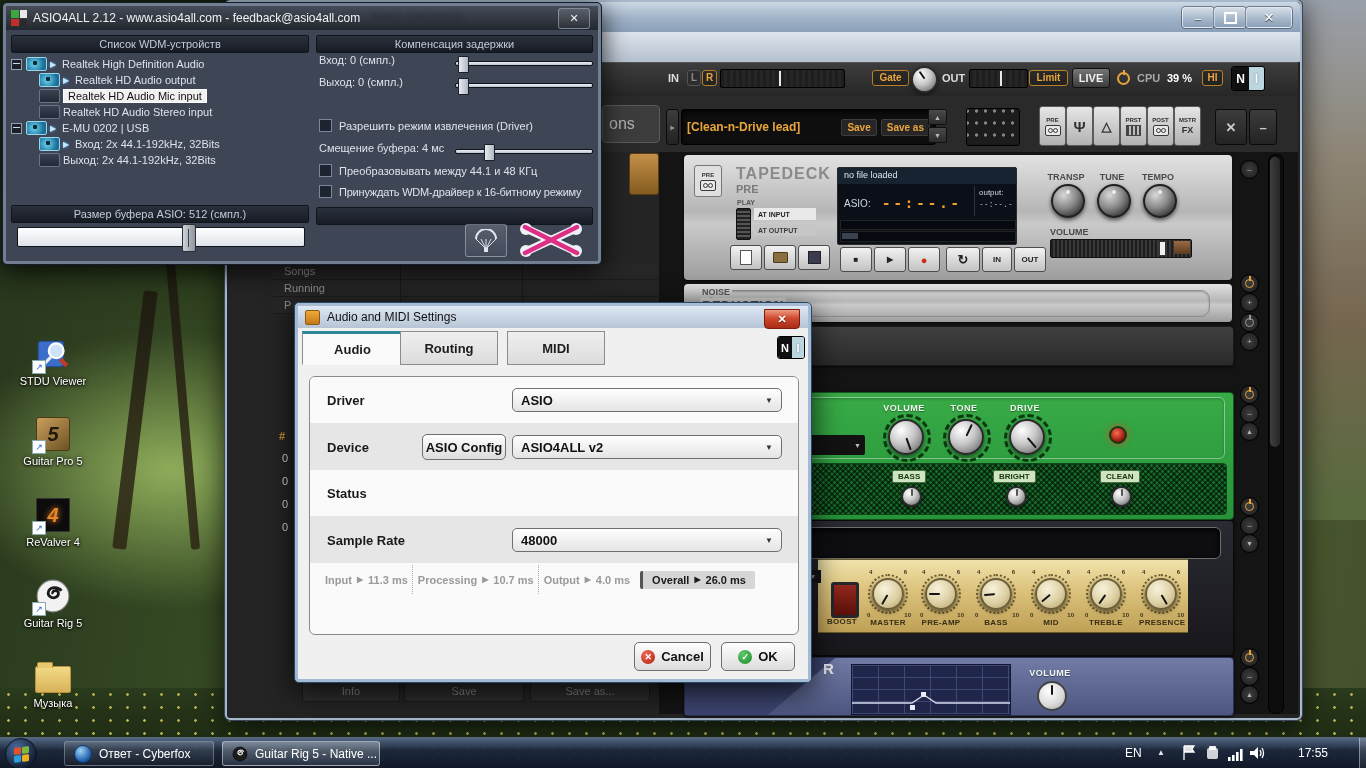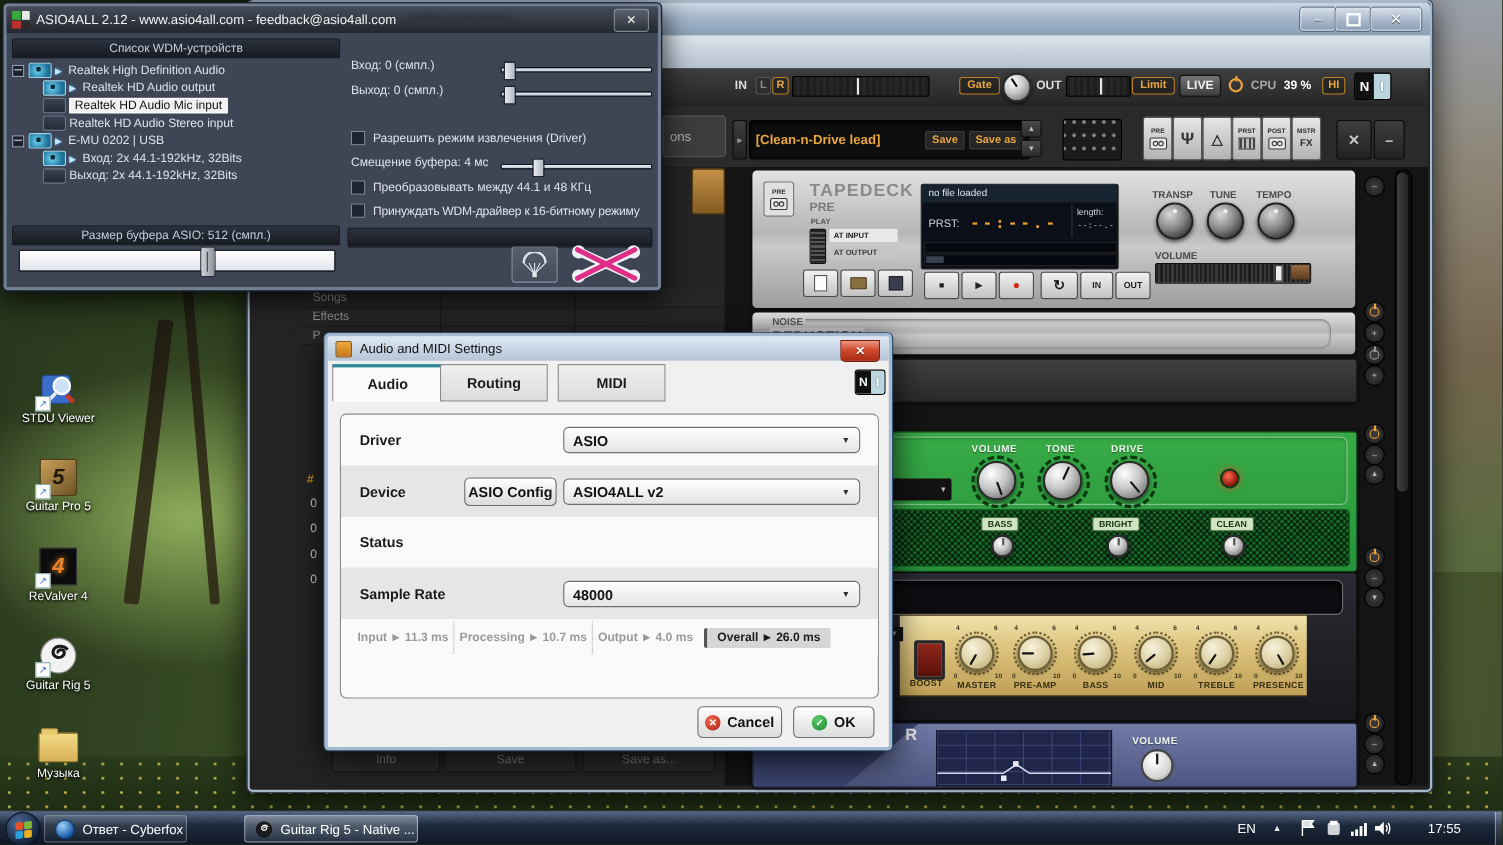--- a/index.html
+++ b/index.html
@@ -266,26 +266,26 @@
         </span>
       <span class="sqbtn" style="left:986px;width:30px">
           <span>✕</span>
         </span>
       <span class="sqbtn" style="left:1020px;width:26px">
           <span>–</span>
         </span>
     </div>
 
     <div class="abs" style="left:2px;top:150px;width:430px;height:560px;background:#242424"></div>
-    <div class="abs" style="left:375px;top:103px;width:50px;height:36px;background:#3c3c3c;border:1px solid #5a5a5a;border-radius:4px;color:#b0b0b0;font-size:12px;display:flex;align-items:center;justify-content:flex-start;padding-left:6px">
+    <div class="abs" style="left:375px;top:103px;width:50px;height:36px;background:#3c3c3c;border:1px solid #5a5a5a;border-radius:4px;color:#b0b0b0;font-size:16px;display:flex;align-items:center;justify-content:flex-start;padding-left:6px">
         <span>ons</span>
       </div>
     <div class="abs" style="left:402px;top:151px;width:28px;height:40px;background:linear-gradient(#c49049,#845c20);border:1px solid #5c3e12;border-radius:3px"></div>
     <div class="brrow" style="top:261px"><span>Songs</span><span class="brcol" style="left:128px"></span><span class="brcol" style="left:250px"></span></div>
-    <div class="brrow" style="top:278px"><span>Effects</span><span class="brcol" style="left:128px"></span><span class="brcol" style="left:250px"></span></div>
+    <div class="brrow" style="top:278px"><span>Running</span><span class="brcol" style="left:128px"></span><span class="brcol" style="left:250px"></span></div>
     <div class="brrow" style="top:295px"><span>P</span><span class="brcol" style="left:128px"></span><span class="brcol" style="left:250px"></span></div>
     <span class="abs" style="left:52px;top:428px;color:#c8922e;font-size:11px;font-weight:bold">#</span>
     <span class="abs" style="left:55px;top:450px;color:#d8d8d8;font-size:11px">0</span>
     <span class="abs" style="left:55px;top:473px;color:#d8d8d8;font-size:11px">0</span>
     <span class="abs" style="left:55px;top:496px;color:#d8d8d8;font-size:11px">0</span>
     <span class="abs" style="left:55px;top:519px;color:#d8d8d8;font-size:11px">0</span>
     <span class="brfoot" style="left:75px;width:96px">
         <span>Info</span>
       </span>
     <span class="brfoot" style="left:177px;width:118px">
@@ -313,24 +313,24 @@
         </span>
       <span class="tpbtn" style="left:80px;top:90px;width:30px;height:23px">
           <span style="width:13px;height:9px;background:#8a7040;border:1px solid #4c3a18;border-radius:1px"></span>
         </span>
       <span class="tpbtn" style="left:114px;top:90px;width:30px;height:23px">
           <span style="width:11px;height:11px;background:#3c3c50;border:1px solid #222;position:relative"></span>
         </span>
 
       <div class="abs" style="left:153px;top:12px;width:178px;height:76px;background:#0b1018;border:1px solid #2a2a2a;border-radius:2px">
         <span class="abs" style="left:0;top:0;width:178px;height:16px;background:#182331;box-sizing:border-box;padding:2px 0 0 6px;font-size:9px;color:#dfe6ee">no file loaded</span>
-        <span class="abs" style="left:6px;top:30px;font-size:10px;color:#cfd6e0">PRST:</span>
+        <span class="abs" style="left:6px;top:30px;font-size:10px;color:#cfd6e0">ASIO:</span>
         <span class="abs" style="left:44px;top:27px;font-size:14px;font-weight:bold;color:#f0a030;font-family:'DejaVu Sans Mono',monospace;letter-spacing:3px">--:--.-</span>
         <span class="abs" style="left:136px;top:18px;width:1px;height:30px;background:#2a3442"></span>
-        <span class="abs" style="left:141px;top:20px;font-size:8px;color:#cfd6e0">length:</span>
+        <span class="abs" style="left:141px;top:20px;font-size:8px;color:#cfd6e0">output:</span>
         <span class="abs" style="left:141px;top:32px;font-size:8px;color:#aab4c0;font-family:'DejaVu Sans Mono',monospace">--:--.-</span>
         <span class="abs" style="left:2px;top:52px;width:174px;height:8px;background:#060a10;border:1px solid #222"></span>
         <span class="abs" style="left:2px;top:63px;width:174px;height:9px;background:#060a10;border:1px solid #222">
             <span class="abs" style="left:1px;top:1px;width:16px;height:6px;background:#3a4250"></span>
           </span>
       </div>
       <span class="tpbtn" style="left:156px;top:92px;width:30px;height:23px;font-size:8px">
           <span>■</span>
         </span>
       <span class="tpbtn" style="left:190px;top:92px;width:30px;height:23px;font-size:8px">
@@ -612,20 +612,21 @@
       <span>Выход: 2x 44.1-192kHz, 32Bits</span>
     </div>
 
     <span class="ahdr" style="left:8px;top:202px;width:296px">Размер буфера ASIO: 512 (смпл.)</span>
     <span class="abs" style="left:14px;top:224px;width:286px;height:18px;background:linear-gradient(#ffffff,#dfe3ea);border:1px solid #10141b;border-radius:2px">
       <span class="abs" style="left:164px;top:-4px;width:12px;height:26px;background:linear-gradient(90deg,#cfd3da,#8e939c);border:1px solid #2a2f38;border-radius:2px">
           <span style="position:absolute;left:5px;top:4px;bottom:4px;width:1px;background:#3c414c"></span>
         </span>
     </span>
 
+    <span class="ahdr" style="left:313px;top:32px;width:275px">Компенсация задержки</span>
     <div class="arow" style="left:316px;top:51px">
         <span>Вход: 0 (смпл.)</span>
       </div>
     <span class="aslider" style="left:452px;top:58px;width:136px">
         <span class="ah" style="left:2px"></span>
       </span>
     <div class="arow" style="left:316px;top:73px">
         <span>Выход: 0 (смпл.)</span>
       </div>
     <span class="aslider" style="left:452px;top:80px;width:136px">
@@ -757,21 +758,21 @@
       <span class="cc" style="background:radial-gradient(circle at 35% 30%,#f06a55,#b01f10)">✕</span>
       <span>Cancel</span>
     </span>
     <span class="dbtn" style="position:absolute;left:426px;top:339px;width:72px;height:27px">
       <span class="cc" style="background:radial-gradient(circle at 35% 30%,#5ec86a,#1c8a2c)">✓</span>
       <span>OK</span>
     </span>
   </div>
 
   <div class="tb">
-    <div class="tbapp" style="left:40px;width:130px">
+    <div class="tbapp" style="left:64px;width:150px">
       <span style="width:16px;height:16px;border-radius:50%;background:radial-gradient(circle at 35% 30%,#9ed2f5,#1a5aa8 70%);border:1px solid #0d3a72;flex:none"></span>
       <span>Ответ - Cyberfox</span>
     </div>
     <div class="tbapp active" style="left:222px;width:158px">
       <svg width="16" height="16" viewBox="0 0 34 34" style="flex:none">
           <circle cx="17" cy="17" r="15" fill="#1c1c1c" stroke="#000"></circle>
           <path d="M25 12c-3-4-10-4-12 0-2 5 3 8 7 6 3-2 3-6-1-6-2 0-3 2-2 3" fill="none" stroke="#f0f0f0" stroke-width="2.6"></path>
         </svg>
       <span>Guitar Rig 5 - Native ...</span>
     </div>

